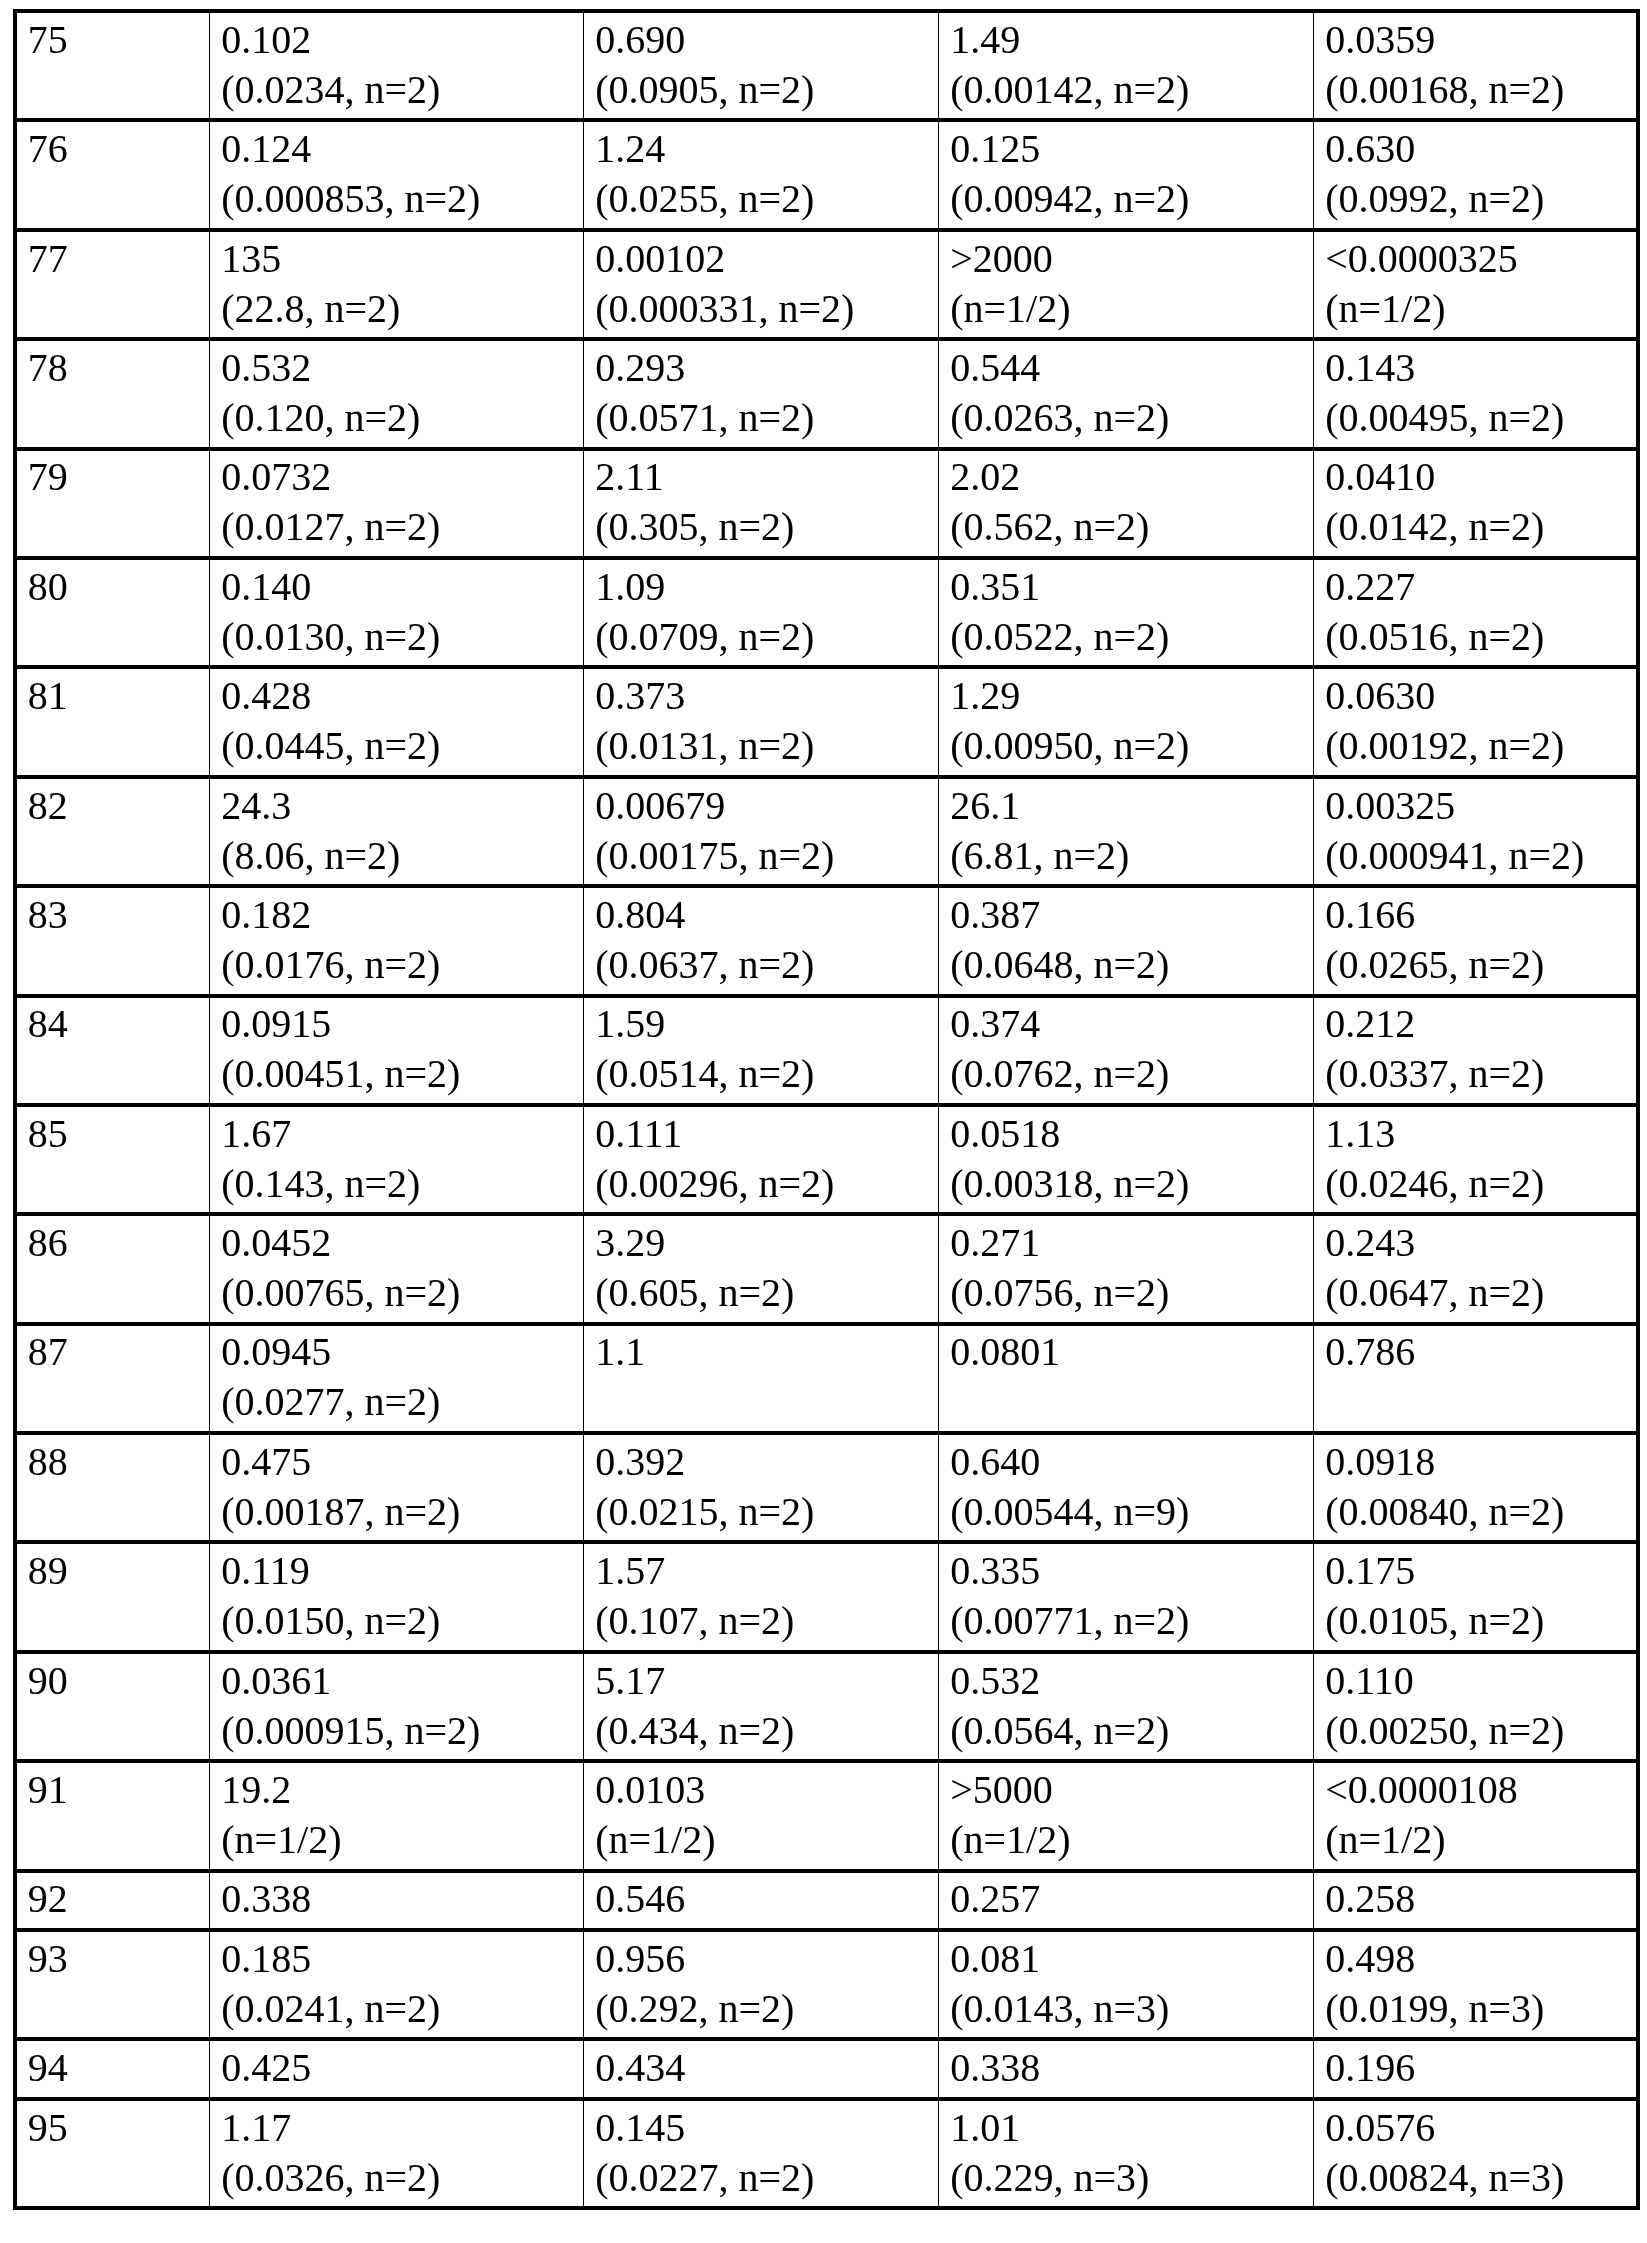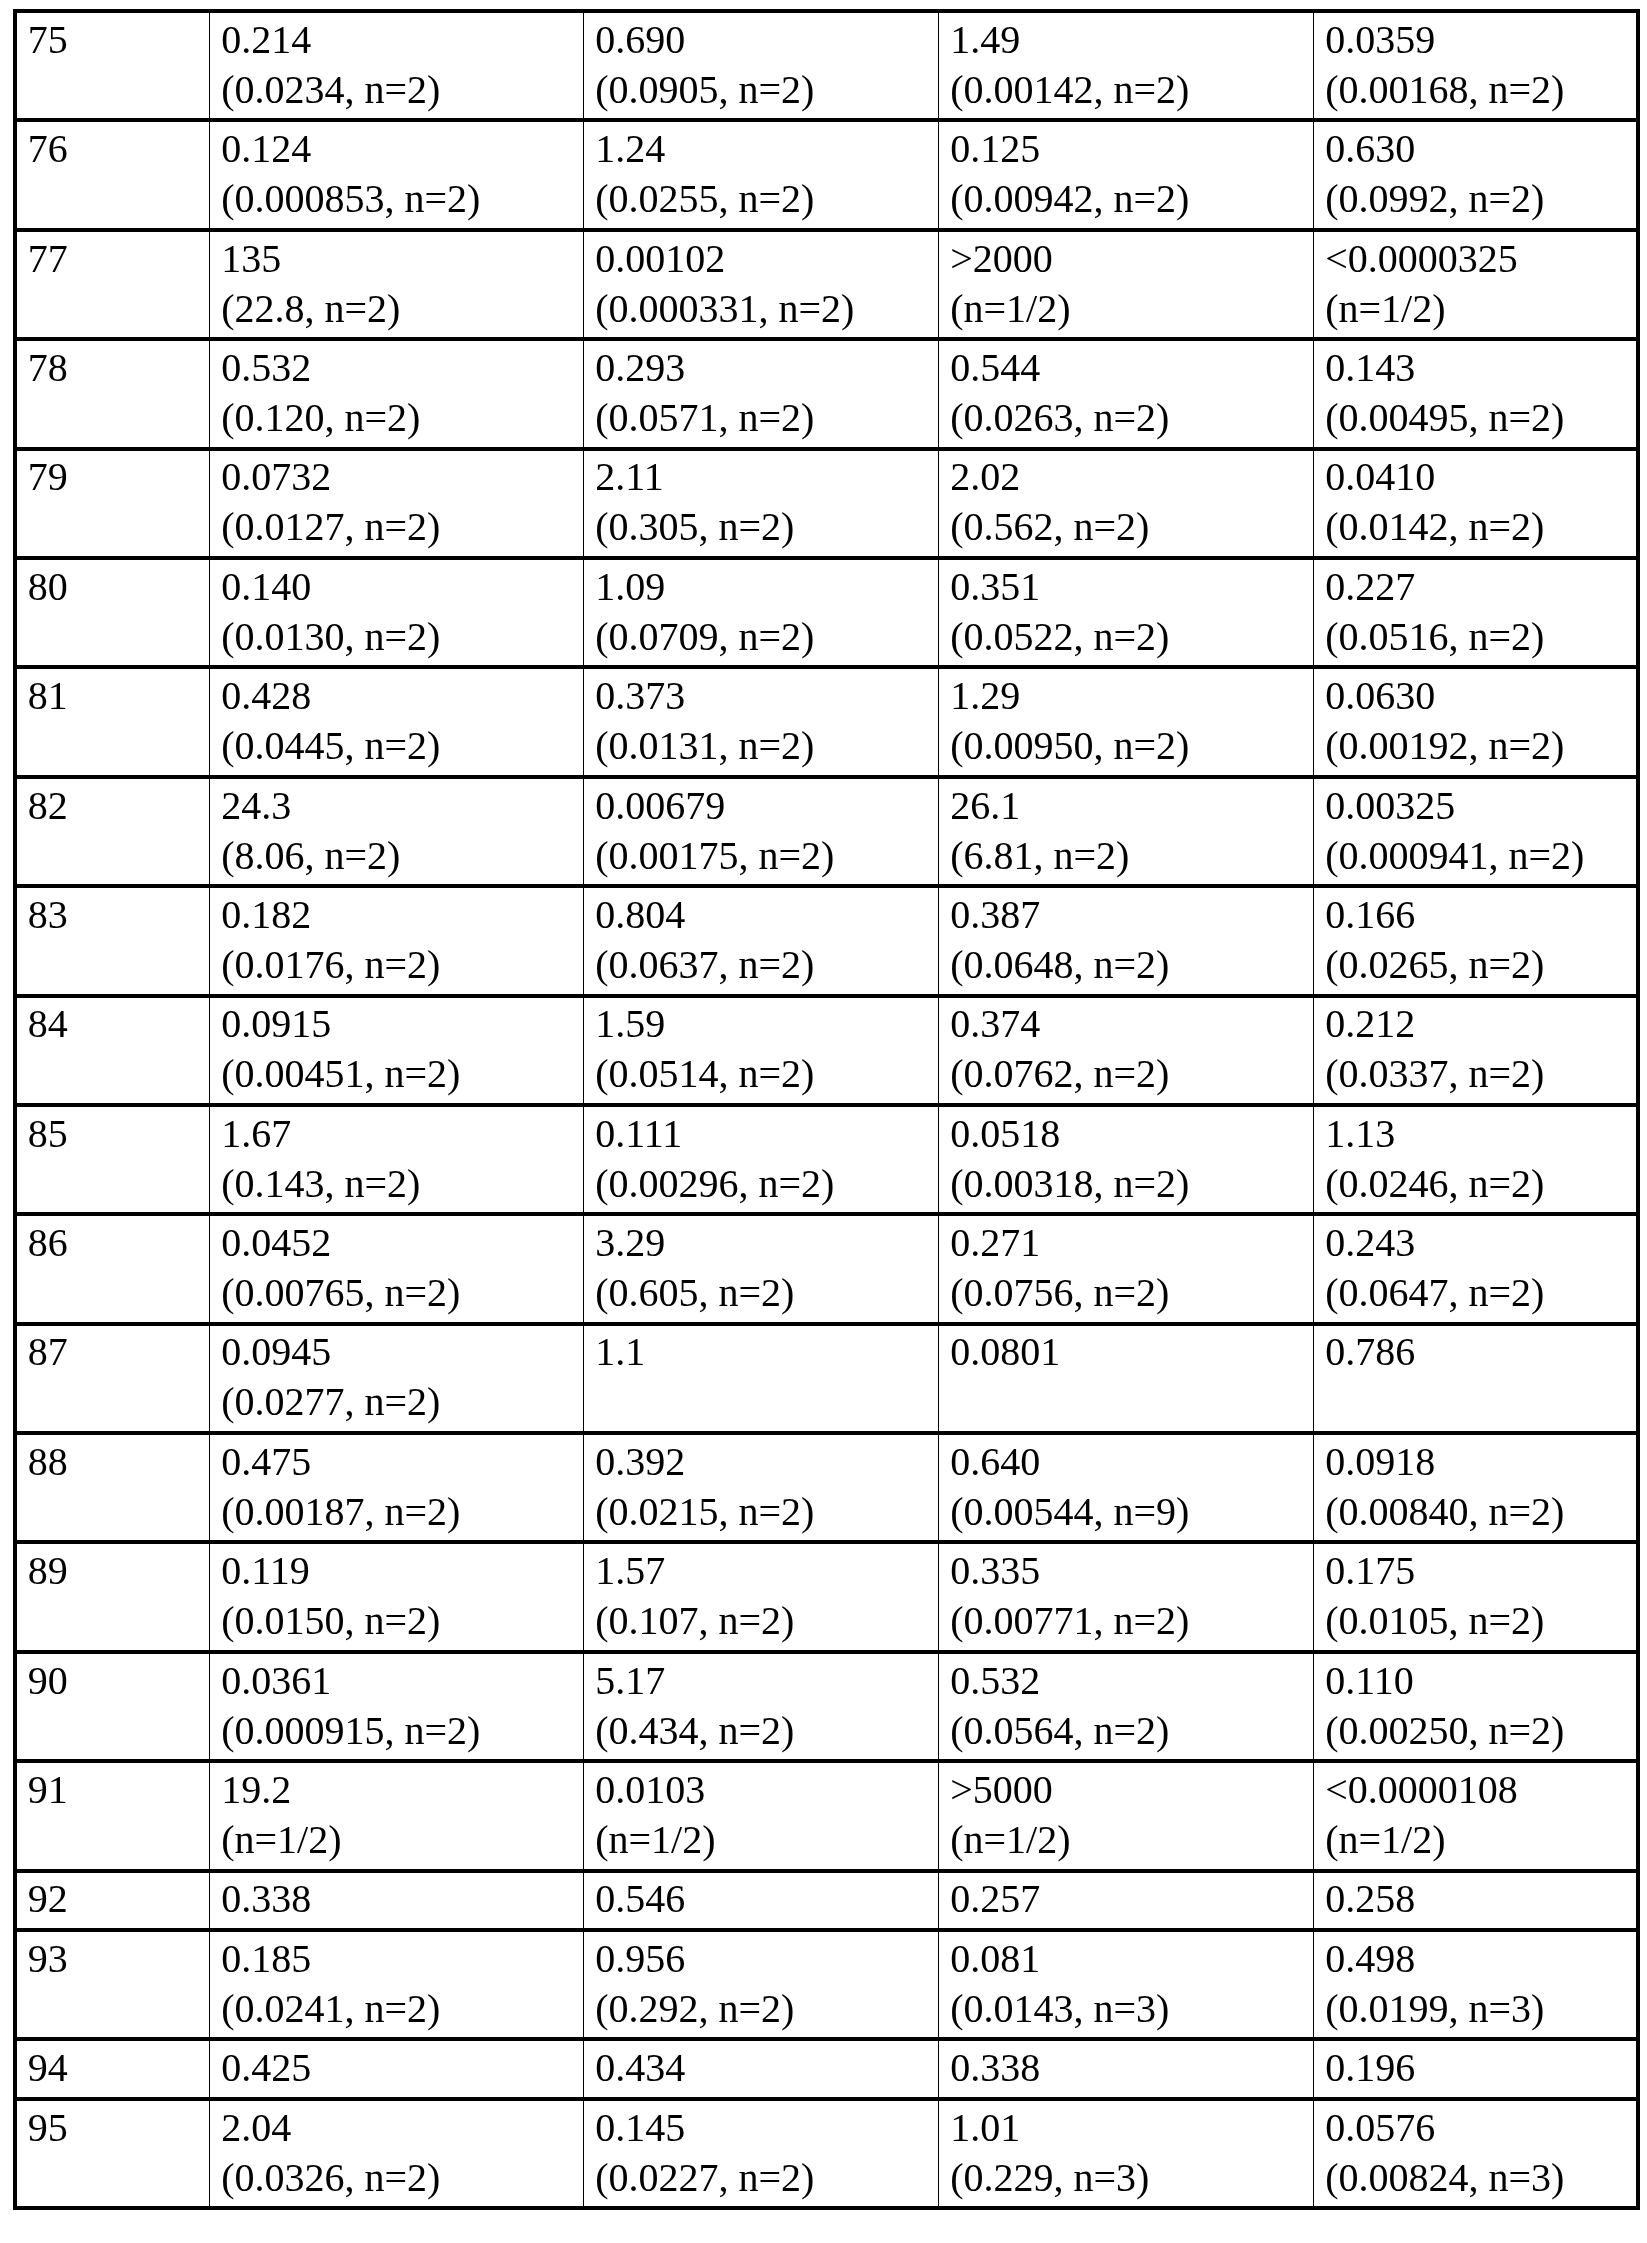--- a/index.html
+++ b/index.html
@@ -46,21 +46,21 @@
     <col style="width:195px">
     <col style="width:374px">
     <col style="width:355px">
     <col style="width:375px">
     <col style="width:324px">
   </colgroup>
   <tbody id="table-body">
       <tr>
         <td class="id-cell">75</td>
         <td>
-          <span class="line1">0.214</span>
+          <span class="line1">0.102</span>
           <span class="line2">(0.0234, n=2)</span>
         </td>
         <td>
           <span class="line1">0.690</span>
           <span class="line2">(0.0905, n=2)</span>
         </td>
         <td>
           <span class="line1">1.49</span>
           <span class="line2">(0.00142, n=2)</span>
         </td>
@@ -415,21 +415,21 @@
         <td>
           <span class="line1">0.338</span>
         </td>
         <td>
           <span class="line1">0.196</span>
         </td>
       </tr>
       <tr>
         <td class="id-cell">95</td>
         <td>
-          <span class="line1">2.04</span>
+          <span class="line1">1.17</span>
           <span class="line2">(0.0326, n=2)</span>
         </td>
         <td>
           <span class="line1">0.145</span>
           <span class="line2">(0.0227, n=2)</span>
         </td>
         <td>
           <span class="line1">1.01</span>
           <span class="line2">(0.229, n=3)</span>
         </td>

